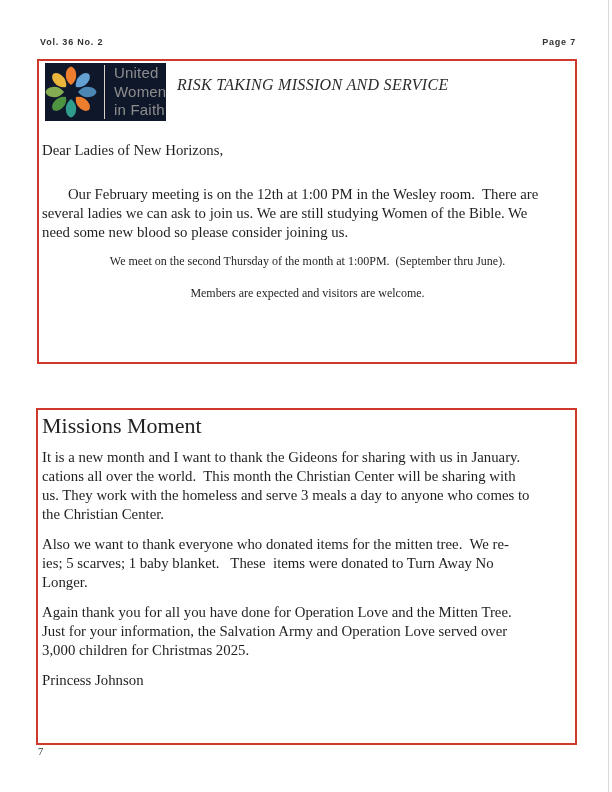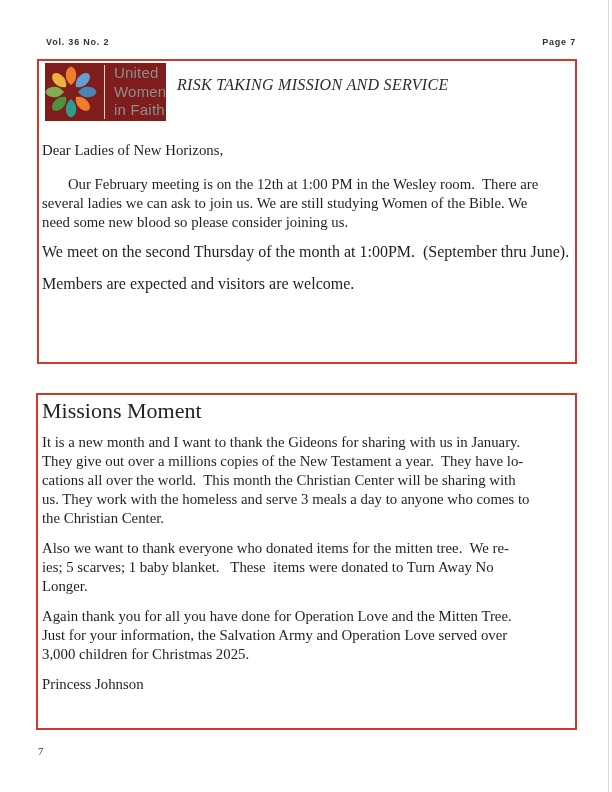--- a/index.html
+++ b/index.html
@@ -7,52 +7,52 @@
   html, body { background: #ffffff; }
   .page {
     position: relative; width: 612px; height: 792px; background: #fff;
     overflow: hidden; font-family: "Liberation Serif", serif; color: var(--ink);
   }
   .hdr {
     position: absolute; top: 37px;
     font-family: "Liberation Sans", sans-serif; font-weight: bold;
     font-size: 9px; letter-spacing: 0.8px; color: #333;
   }
-  .hdr-vol { left: 46px; }
+  .hdr-vol { left: 40px; }
   .hdr-page { right: 36px; }
 
   .letter-box {
     position: absolute; left: 37px; top: 59px; width: 540px; height: 305px;
     border: 2px solid var(--red); overflow: hidden;
   }
   .missions-box {
-    position: absolute; left: 36px; top: 393px; width: 541px; height: 337px;
+    position: absolute; left: 36px; top: 408px; width: 541px; height: 337px;
     border: 2px solid var(--red); overflow: hidden; padding: 3px 8px 9px 4px;
   }
 
-  .logo { position: absolute; left: 6px; top: 2px; display: flex; align-items: center; background: #7f1d1d; }
+  .logo { position: absolute; left: 6px; top: 2px; display: flex; align-items: center; background: #0f172a; }
   .logo svg { display: block; }
   .logo-divider { width: 1px; height: 54px; background: #D9D2C8; margin: 0 9px 0 7px; }
   .logo-text {
     font-family: "Liberation Sans", sans-serif; font-size: 15px;
     line-height: 18.5px; color: #8D8D8D; letter-spacing: 0.2px;
   }
 
   .section-title {
     position: absolute; left: 138px; top: 15px;
     font-weight: normal; font-style: italic; font-size: 16px;
     letter-spacing: 0.3px; color: #2b2b2b; white-space: pre;
   }
 
   .letter-content { position: absolute; left: 3px; top: 80px; right: 2px; font-size: 14.8px; line-height: 19px; }
   .line { white-space: pre; }
-  .salutation { margin-bottom: 15px; }
+  .salutation { margin-bottom: 25px; }
   .letter-para { margin-bottom: 11px; }
   .letter-sig { margin-bottom: 14px; }
-  .note { font-size: 16px; line-height: 17px; margin-bottom: 15px; }
+  .note { font-size: 12px; line-height: 17px; margin-bottom: 15px; text-align: center; }
 
   .missions-heading { font-size: 22px; line-height: 25px; color: #232323; margin-bottom: 10px; }
   .missions-para { font-size: 14.8px; line-height: 19px; margin-bottom: 11px; }
   .missions-sig { font-size: 14.8px; line-height: 19px; }
 
   .footer-num { position: absolute; left: 38px; top: 746px; font-size: 10.5px; color: #333; }
   .page-edge { position: absolute; right: 3px; top: 0; width: 1px; height: 100%; background: #DADADA; }
 </style>
 </head>
 <body>
@@ -96,21 +96,20 @@
         </div>
       <div class="line note">We meet on the second Thursday of the month at 1:00PM.  (September thru June).</div>
       <div class="line note">Members are expected and visitors are welcome.</div>
     </div>
   </div>
 
   <div class="missions-box">
     <div class="missions-heading">Missions Moment</div>
     <div class="missions-para">
         <div class="line">It is a new month and I want to thank the Gideons for sharing with us in January.</div>
-        <div class="line">They give out over a millions copies of the New Testament a year.  They have lo-</div>
         <div class="line">cations all over the world.  This month the Christian Center will be sharing with</div>
         <div class="line">us. They work with the homeless and serve 3 meals a day to anyone who comes to</div>
         <div class="line">the Christian Center.</div>
       </div>
     <div class="missions-para">
         <div class="line">Also we want to thank everyone who donated items for the mitten tree.  We re-</div>
         <div class="line">ies; 5 scarves; 1 baby blanket.   These  items were donated to Turn Away No</div>
         <div class="line">Longer.</div>
       </div>
     <div class="missions-para">

